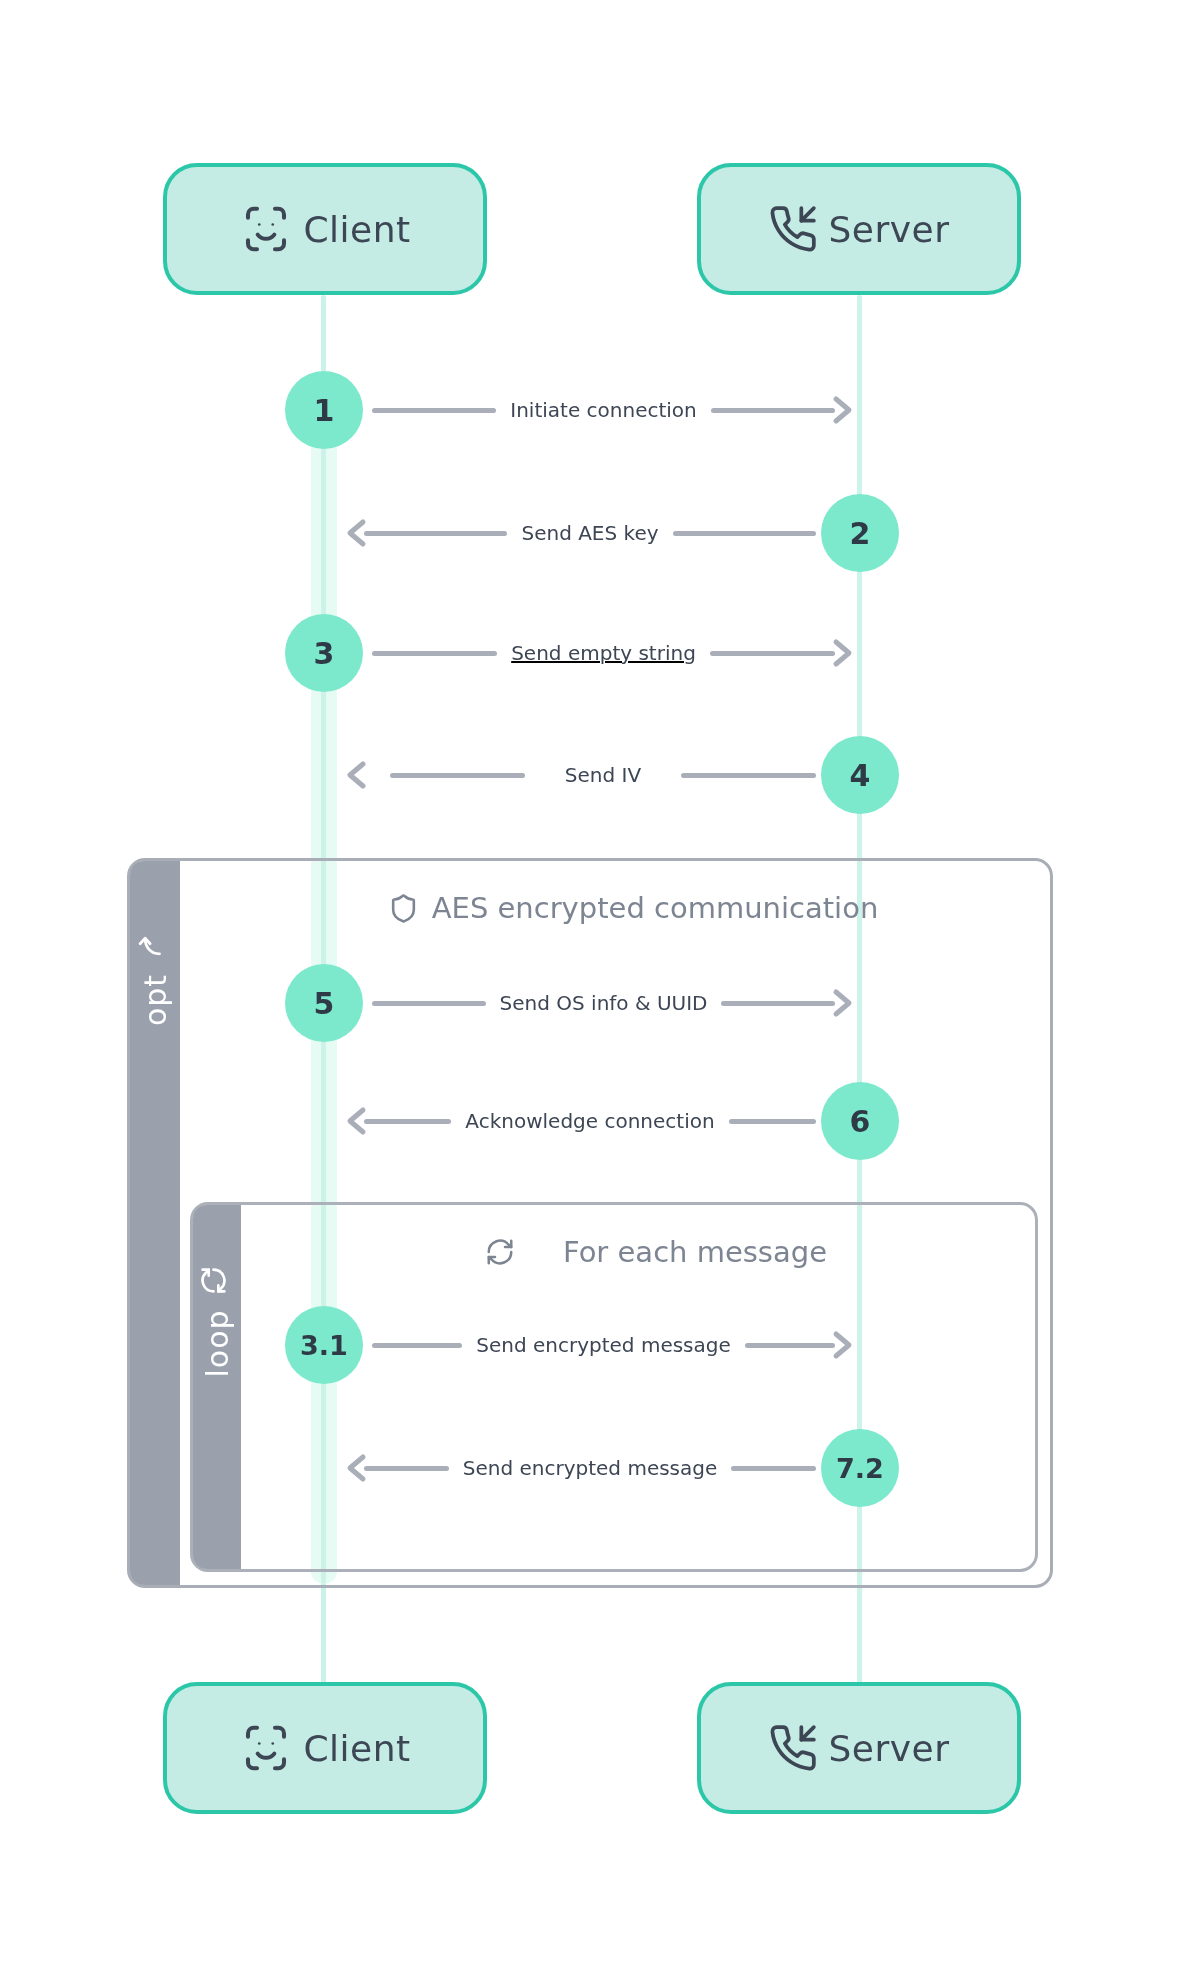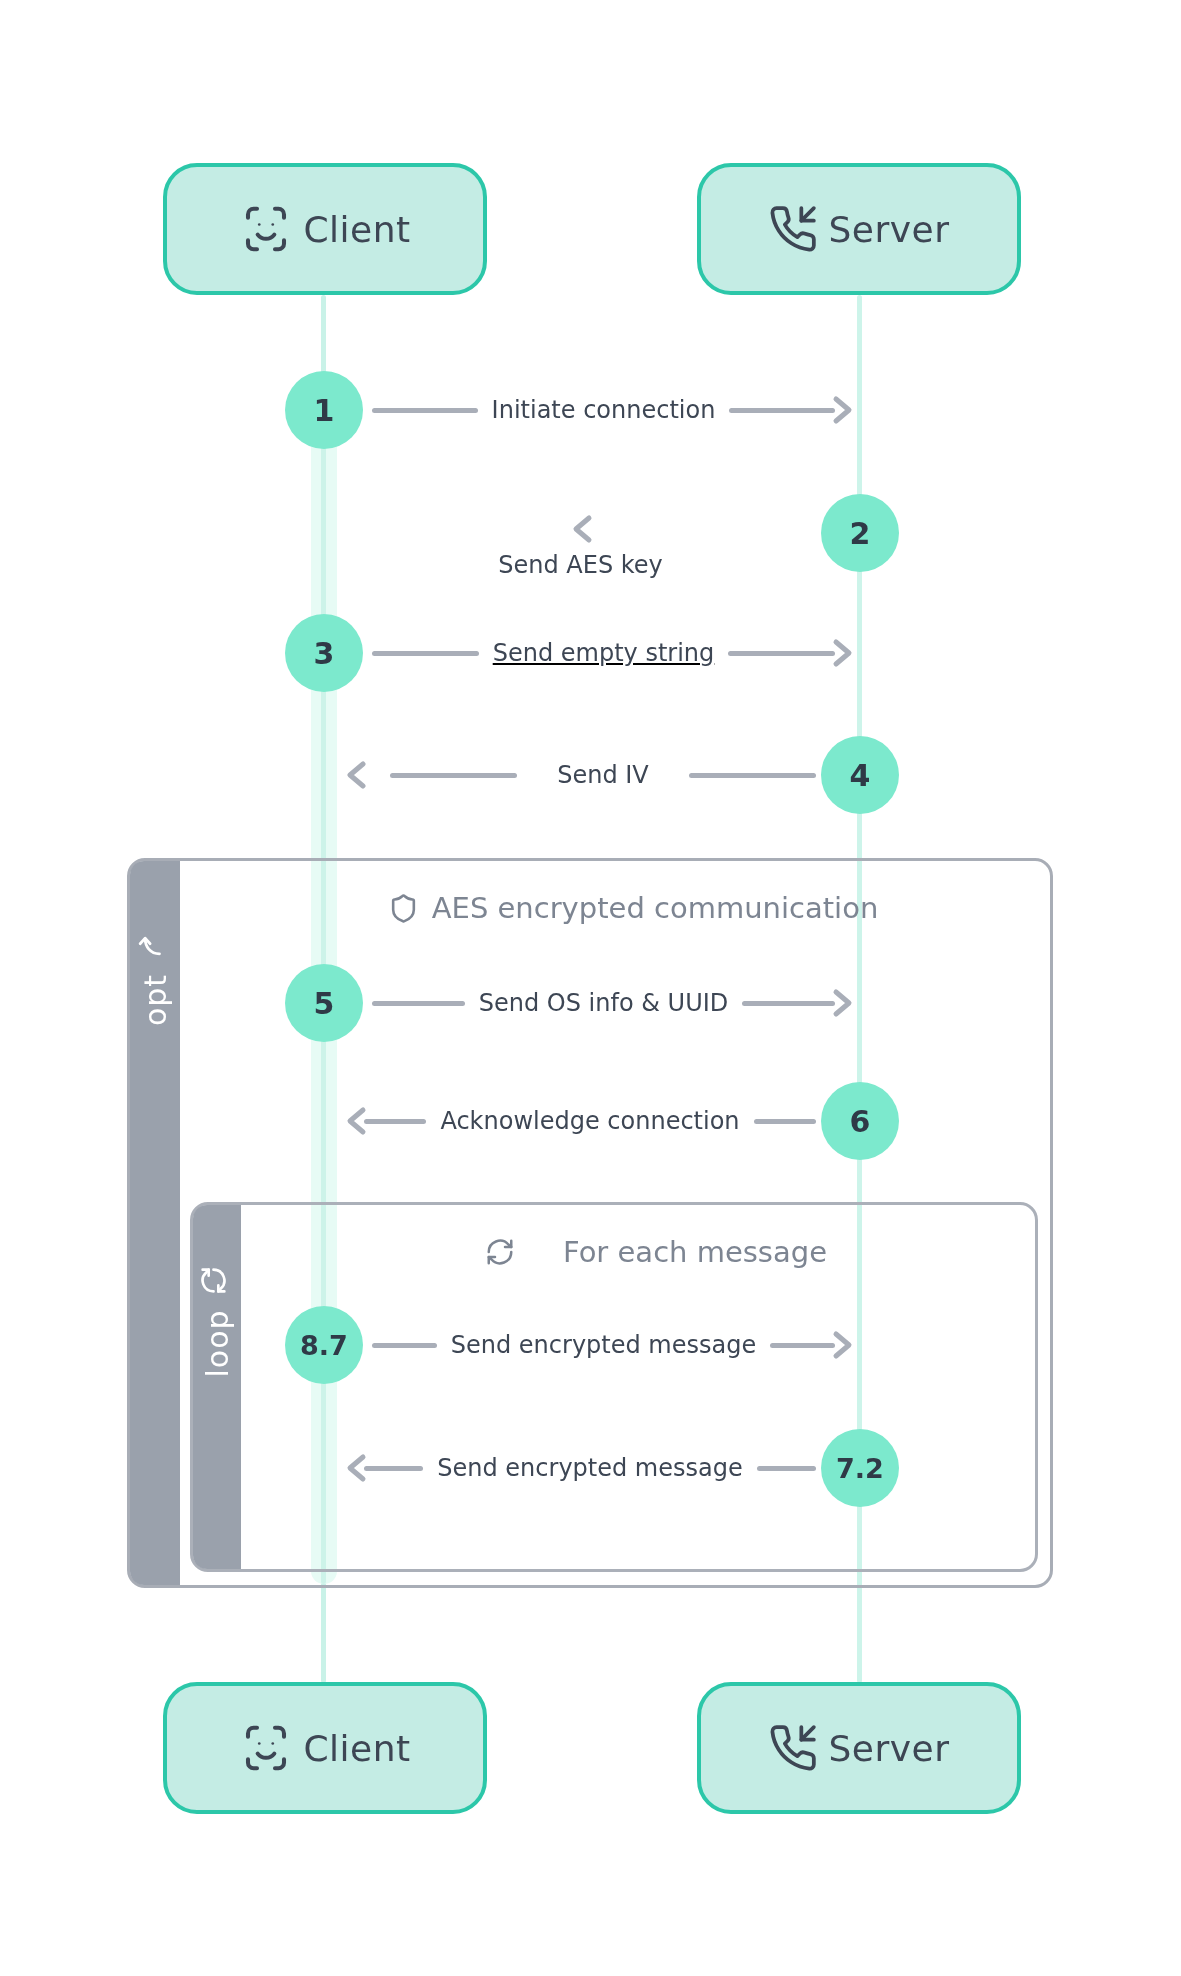--- a/index.html
+++ b/index.html
@@ -23,22 +23,22 @@
     position:absolute;width:78px;height:78px;border-radius:50%;background:#7ce9cd;
     display:flex;align-items:center;justify-content:center;
     color:#2f3a47;font-size:30px;font-weight:600;
   }
   .numcircle.small{font-size:27px;}
   .arrowrow{
     position:absolute;height:40px;display:flex;align-items:center;
   }
   .arrowrow .seg{flex:1;height:5px;background:#a9aeb8;border-radius:3px;min-width:18px;}
   .arrowrow .mlabel{
-    white-space:nowrap;color:#3d4654;font-size:24px;font-weight:500;
-    margin:0 14px;line-height:40px;
+    white-space:nowrap;color:#3d4654;font-size:20px;font-weight:500;
+    margin:12px 14px;line-height:40px;
   }
   .arrowrow svg.chev{flex:none;display:block;}
   .arrowrow .chev-right{margin-left:-5px;}
   .arrowrow .chev-left{margin-right:-5px;}
   
   .frame{
     position:absolute;border:3px solid #a8adb6;border-radius:18px;box-sizing:border-box;
     background:transparent;
   }
   .frame .tab{
@@ -119,21 +119,21 @@
   <div class="arrowrow" style="left:372px;top:390px;width:482px;">
     <span class="seg"></span>
     <span class="mlabel">Initiate connection</span>
     <span class="seg"></span>
     <svg class="chev chev-right" width="24" height="32" viewBox="0 0 24 32" fill="none" stroke="#a9aeb8" stroke-width="5" stroke-linecap="round" stroke-linejoin="round">
         <polyline points="6 5 19 16 6 27"></polyline>
       </svg>
   </div>
   <div class="numcircle" style="left:285px;top:371px;">1</div>
 
-  <div class="arrowrow" style="left:345px;top:513px;width:471px;flex-direction:column;">
+  <div class="arrowrow" style="left:345px;top:513px;width:471px;">
     <svg class="chev chev-left" width="24" height="32" viewBox="0 0 24 32" fill="none" stroke="#a9aeb8" stroke-width="5" stroke-linecap="round" stroke-linejoin="round">
         <polyline points="18 5 5 16 18 27"></polyline>
       </svg>
     <span class="seg"></span>
     <span class="mlabel">Send AES key</span>
     <span class="seg"></span>
   </div>
   <div class="numcircle" style="left:821px;top:494px;">2</div>
 
   <div class="arrowrow" style="left:372px;top:633px;width:482px;text-decoration:underline;">
@@ -177,21 +177,21 @@
   <div class="numcircle" style="left:821px;top:1082px;">6</div>
 
   <div class="arrowrow" style="left:372px;top:1325px;width:482px;">
     <span class="seg"></span>
     <span class="mlabel">Send encrypted message</span>
     <span class="seg"></span>
     <svg class="chev chev-right" width="24" height="32" viewBox="0 0 24 32" fill="none" stroke="#a9aeb8" stroke-width="5" stroke-linecap="round" stroke-linejoin="round">
         <polyline points="6 5 19 16 6 27"></polyline>
       </svg>
   </div>
-  <div class="numcircle small" style="left:285px;top:1306px;">8.7</div>
+  <div class="numcircle small" style="left:285px;top:1306px;">3.1</div>
 
   <div class="arrowrow" style="left:345px;top:1448px;width:471px;">
     <svg class="chev chev-left" width="24" height="32" viewBox="0 0 24 32" fill="none" stroke="#a9aeb8" stroke-width="5" stroke-linecap="round" stroke-linejoin="round">
         <polyline points="18 5 5 16 18 27"></polyline>
       </svg>
     <span class="seg"></span>
     <span class="mlabel">Send encrypted message</span>
     <span class="seg"></span>
   </div>
   <div class="numcircle small" style="left:821px;top:1429px;">7.2</div>

